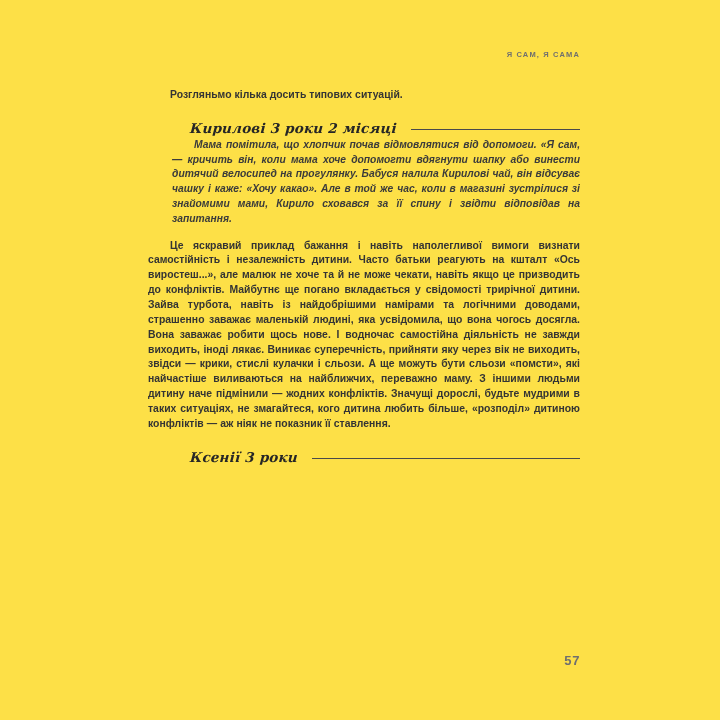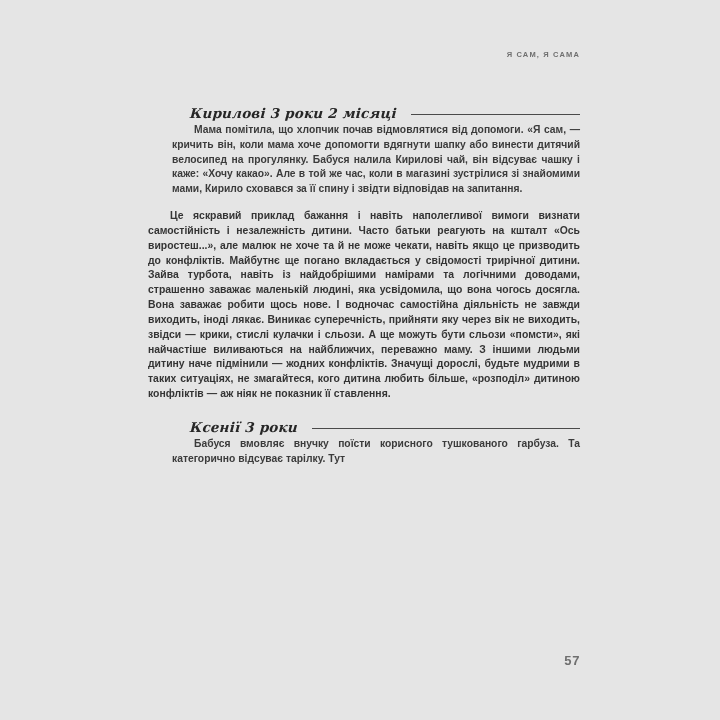--- a/index.html
+++ b/index.html
@@ -14,21 +14,21 @@
     overflow: hidden;
     font-family: "Liberation Sans", sans-serif;
     color: #2b2b2b;
     -webkit-font-smoothing: antialiased;
   }
 
   .page {
     position: relative;
     width: 720px;
     height: 720px;
-    background: #e5e5e5;
+    background: #fde047;
     box-sizing: border-box;
   }
 
   
   .running-head {
     position: absolute;
     top: 50px;
     right: 140px;
     width: 300px;
     text-align: right;
@@ -101,20 +101,21 @@
     background: #4a4a4a;
     margin-left: 14px;
     margin-top: 3px;
   }
 
   .case-body {
     padding-left: 24px;
   }
 
   p.story {
+    font-style: italic;
     font-weight: 600;
     font-size: 10.3px;
     line-height: 14.8px;
     color: #3b3b3b;
     letter-spacing: 0.01px;
   }
   .gap-md { height: 12px; }
 
   
   .folio {
@@ -130,42 +131,40 @@
 </head>
 <body>
 
 <div class="page">
 
   <div class="running-head">Я САМ, Я САМА</div>
 
   <div class="column">
 
 
+    <p class="body indent">Розгляньмо кілька досить типових ситуацій.</p>
 
     <div class="case">
       <div class="case-head">
         <span class="case-title">Кирилові 3 роки 2 місяці</span>
         <span class="case-rule"></span>
       </div>
       <div class="case-body">
         <p class="story indent">Мама помітила, що хлопчик почав відмовлятися від допомоги. «Я сам, — кричить він, коли мама хоче допомогти вдягнути шапку або винести дитячий велосипед на прогулянку. Бабуся налила Кирилові чай, він відсуває чашку і каже: «Хочу какао». Але в той же час, коли в магазині зустрілися зі знайомими мами, Кирило сховався за її спину і звідти відповідав на запитання.</p>
       </div>
     </div>
 
     <div class="gap-md"></div>
 
     <p class="body indent">Це яскравий приклад бажання і навіть наполегливої вимоги визнати самостійність і незалежність дитини. Часто батьки реагують на кшталт «Ось виростеш...», але малюк не хоче та й не може чекати, навіть якщо це призводить до конфліктів. Майбутнє ще погано вкладається у свідомості трирічної дитини. Зайва турбота, навіть із найдобрішими намірами та логічними доводами, страшенно заважає маленькій людині, яка усвідомила, що вона чогось досягла. Вона заважає робити щось нове. І водночас самостійна діяльність не завжди виходить, іноді лякає. Виникає суперечність, прийняти яку через вік не виходить, звідси — крики, стислі кулачки і сльози. А ще можуть бути сльози «помсти», які найчастіше виливаються на найближчих, переважно маму. З іншими людьми дитину наче підмінили — жодних конфліктів. Значущі дорослі, будьте мудрими в таких ситуаціях, не змагайтеся, кого дитина любить більше, «розподіл» дитиною конфліктів — аж ніяк не показник її ставлення.</p>
 
     <div class="case">
       <div class="case-head">
         <span class="case-title">Ксенії 3 роки</span>
         <span class="case-rule"></span>
       </div>
-      <div class="case-body">
-        <p class="story indent">Бабуся вмовляє внучку поїсти корисного тушкованого гарбуза. Та категорично відсуває тарілку. Тут</p>
-      </div>
     </div>
 
   </div>
 
   <div class="folio">57</div>
 
 </div>
 
 </body></html>

